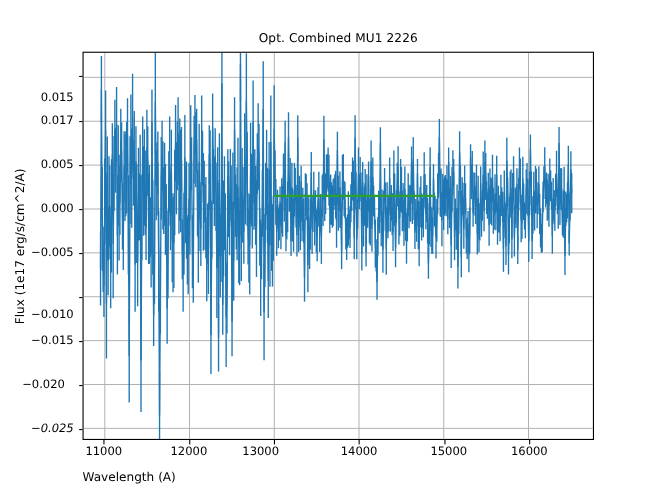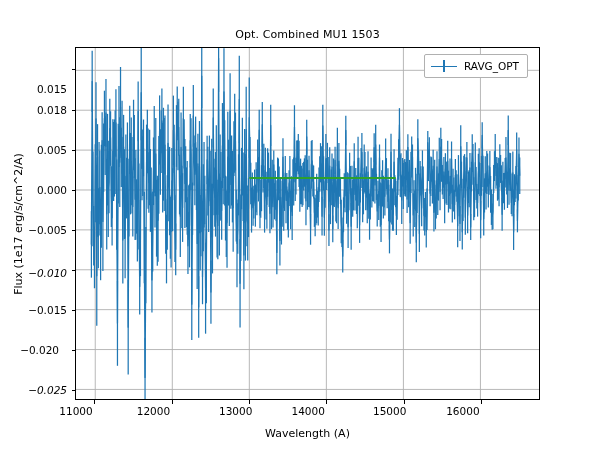--- a/index.html
+++ b/index.html
@@ -27,30 +27,30 @@
     position:absolute;left:0;top:0;width:100%;height:100%;
   }
 
   
   .ytick-label{
     position:absolute;right:0;text-align:right;width:62px;
     font-size:10.5px;color:#000000;transform:translateY(-50%);
   }
   .ytick-mark{position:absolute;left:-3.5px;width:3.5px;height:1px;background:#000;}
   .xtick-label{
-    position:absolute;top:5px;text-align:left;width:70px;
+    position:absolute;top:5px;text-align:center;width:70px;
     font-size:10.5px;color:#000000;transform:translateX(-50%);
   }
   .xtick-mark{position:absolute;top:0;width:1px;height:3.5px;background:#000;}
   #ytick-layer{position:absolute;left:75px;top:47px;width:0;height:353px;}
   #xtick-layer{position:absolute;left:75px;top:400px;width:465px;height:30px;}
 
   
   #xlabel{
-    position:absolute;left:75px;top:427px;width:465px;text-align:center;
+    position:absolute;left:75px;top:427px;width:465px;
     font-size:11px;color:#000000;
   }
   #ylabel{
     position:absolute;left:0px;top:224px;font-size:11px;color:#000000;
     transform:translate(-50%,-50%) rotate(-90deg);transform-origin:center center;
     white-space:nowrap;margin-left:18px;
   }
 
   
   #legend{
@@ -62,21 +62,21 @@
   #legend-swatch{position:relative;width:26px;height:12px;}
   #legend-swatch .lh{position:absolute;left:0;top:5.5px;width:26px;height:1.6px;background:#1f77b4;}
   #legend-swatch .lv{position:absolute;left:12.2px;top:0px;width:1.6px;height:12px;background:#1f77b4;}
   #legend-label{font-size:10.5px;color:#000000;white-space:nowrap;}
 </style>
 </head>
 <body>
 
 <div id="figure">
 
-  <div id="plot-title">Opt. Combined MU1 1503</div>
+  <div id="plot-title">Opt. Combined MU1 2226</div>
 
   <div id="plot-area">
     <svg id="grid-layer" viewBox="0 0 465 353" preserveAspectRatio="none">
         <line x1="0" y1="22.46363636363634" x2="465" y2="22.46363636363634" stroke="#b0b0b0" stroke-width="0.9"></line>
         <line x1="0" y1="62.57727272727266" x2="465" y2="62.57727272727266" stroke="#b0b0b0" stroke-width="0.9"></line>
         <line x1="0" y1="102.69090909090906" x2="465" y2="102.69090909090906" stroke="#b0b0b0" stroke-width="0.9"></line>
         <line x1="0" y1="142.80454545454546" x2="465" y2="142.80454545454546" stroke="#b0b0b0" stroke-width="0.9"></line>
         <line x1="0" y1="182.9181818181818" x2="465" y2="182.9181818181818" stroke="#b0b0b0" stroke-width="0.9"></line>
         <line x1="0" y1="223.03181818181818" x2="465" y2="223.03181818181818" stroke="#b0b0b0" stroke-width="0.9"></line>
         <line x1="0" y1="263.1454545454545" x2="465" y2="263.1454545454545" stroke="#b0b0b0" stroke-width="0.9"></line>
@@ -655,56 +655,49 @@
         <path d="M15.47 197.51 L16.24 33.67 L17.01 151.73 L17.78 188.78 L18.55 213.20 L19.32 135.93 L20.09 71.23 L20.86 229.15 L21.63 109.50 L22.40 189.61 L23.17 141.65 L23.94 140.34 L24.71 192.64 L25.48 149.11 L26.25 93.14 L27.02 174.44 L27.79 110.37 L28.56 70.72 L29.33 98.29 L30.10 65.31 L30.87 166.80 L31.63 112.27 L32.40 141.61 L33.17 134.91 L33.94 80.99 L34.71 91.06 L35.48 149.40 L36.25 170.60 L37.02 104.06 L37.79 114.11 L38.56 110.60 L39.33 104.84 L40.10 75.42 L40.87 157.51 L41.64 276.87 L42.41 116.32 L43.18 78.96 L43.95 114.78 L44.72 59.37 L45.49 110.06 L46.26 89.87 L47.03 193.11 L47.80 99.54 L48.57 146.99 L49.33 191.11 L50.10 129.22 L50.87 140.87 L51.64 113.11 L52.41 280.80 L53.18 150.58 L53.95 85.87 L54.72 126.37 L55.49 113.99 L56.26 127.91 L57.03 159.42 L57.80 87.47 L58.57 99.03 L59.34 152.00 L60.11 147.66 L60.88 159.40 L61.65 183.74 L62.42 63.75 L63.19 159.42 L63.96 239.79 L64.73 191.05 L65.50 44.93 L66.27 120.99 L67.03 115.36 L67.80 100.46 L68.57 190.50 L69.34 331.34 L70.11 218.37 L70.88 114.85 L71.65 93.99 L72.42 121.28 L73.19 135.25 L73.96 120.15 L74.73 143.25 L75.50 147.01 L76.27 233.27 L77.04 184.49 L77.81 123.96 L78.58 101.91 L79.35 148.69 L80.12 106.52 L80.89 171.21 L81.66 173.66 L82.43 173.23 L83.20 127.63 L83.96 82.43 L84.73 114.67 L85.50 94.27 L86.27 73.23 L87.04 120.39 L87.81 106.84 L88.58 117.21 L89.35 97.57 L90.12 179.53 L90.89 202.24 L91.66 165.41 L92.43 96.01 L93.20 138.94 L93.97 143.90 L94.74 180.87 L95.51 184.62 L96.28 133.72 L97.05 152.68 L97.82 82.79 L98.59 101.40 L99.36 181.66 L100.13 202.51 L100.90 88.49 L101.66 65.79 L102.43 88.50 L103.20 79.70 L103.97 137.36 L104.74 169.13 L105.51 100.04 L106.28 149.77 L107.05 160.47 L107.82 70.97 L108.59 96.49 L109.36 136.30 L110.13 126.93 L110.90 150.10 L111.67 150.69 L112.44 198.98 L113.21 165.41 L113.98 178.62 L114.75 93.26 L115.52 106.84 L116.29 257.69 L117.06 161.60 L117.83 68.22 L118.60 113.11 L119.36 127.05 L120.13 94.86 L120.90 131.62 L121.67 196.50 L122.44 116.56 L123.21 260.50 L123.98 119.06 L124.75 185.75 L125.52 184.52 L126.29 28.20 L127.06 230.20 L127.83 160.65 L128.60 137.54 L129.37 152.91 L130.14 241.54 L130.91 224.33 L131.68 112.59 L132.45 133.77 L133.22 158.75 L133.99 113.48 L134.76 128.76 L135.53 245.50 L136.29 136.87 L137.06 189.90 L137.83 70.39 L138.60 139.76 L139.37 150.00 L140.14 147.16 L140.91 122.70 L141.68 171.52 L142.45 178.61 L143.22 10.43 L143.99 167.41 L144.76 130.40 L145.53 138.59 L146.30 163.38 L147.07 98.19 L147.84 130.19 L148.61 44.04 L149.38 115.59 L150.15 161.03 L150.92 176.73 L151.69 175.15 L152.46 109.84 L153.23 125.33 L153.99 144.93 L154.76 63.43 L155.53 137.18 L156.30 123.26 L157.07 139.48 L157.84 160.64 L158.61 101.20 L159.38 85.79 L160.15 94.05 L160.92 168.55 L161.69 196.54 L162.46 181.51 L163.23 137.61 L164.00 51.74 L164.77 236.66 L165.54 180.78 L166.31 131.25 L167.08 109.33 L167.85 139.52 L168.62 208.07 L169.39 106.86 L170.16 175.78 L170.92 82.04 L171.69 173.15 L172.46 176.09 L173.23 160.54 L174.00 70.12 L174.77 110.24 L175.54 136.35 L176.31 163.16 L177.08 140.46 L177.85 160.53 L178.62 155.08 L179.39 136.53 L180.16 158.54 L180.93 139.93 L181.70 144.93 L182.47 111.65 L183.24 132.04 L184.01 82.50 L184.78 167.98 L185.55 151.48 L186.32 141.00 L187.09 77.08 L187.86 128.68 L188.62 118.54 L189.39 171.87 L190.16 123.01 L190.93 148.49 L191.70 157.46 L192.47 125.20 L193.24 120.28 L194.01 140.33 L194.78 166.26 L195.55 77.88 L196.32 162.21 L197.09 130.07 L197.86 159.54 L198.63 117.53 L199.40 154.14 L200.17 143.06 L200.94 153.30 L201.71 205.63 L202.48 129.67 L203.25 132.12 L204.02 132.73 L204.79 193.56 L205.56 150.29 L206.32 179.47 L207.09 156.81 L207.86 109.71 L208.63 160.53 L209.40 146.99 L210.17 125.86 L210.94 153.12 L211.71 139.71 L212.48 163.02 L213.25 167.78 L214.02 136.65 L214.79 133.75 L215.56 164.76 L216.33 143.67 L217.10 168.44 L217.87 131.06 L218.64 134.34 L219.41 79.51 L220.18 134.81 L220.95 128.88 L221.72 112.03 L222.49 108.47 L223.25 106.74 L224.02 116.56 L224.79 141.66 L225.56 134.16 L226.33 137.71 L227.10 140.58 L227.87 136.95 L228.64 128.93 L229.41 125.24 L230.18 129.66 L230.95 153.66 L231.72 89.29 L232.49 137.48 L233.26 144.35 L234.03 123.22 L234.80 144.80 L235.57 182.31 L236.34 117.51 L237.11 113.43 L237.88 133.33 L238.65 134.79 L239.42 165.08 L240.19 170.23 L240.95 162.97 L241.72 151.44 L242.49 157.03 L243.26 159.29 L244.03 137.60 L244.80 126.81 L245.57 115.29 L246.34 117.13 L247.11 169.09 L247.88 78.22 L248.65 126.10 L249.42 170.26 L250.19 147.32 L250.96 111.49 L251.73 126.71 L252.50 112.91 L253.27 122.62 L254.04 183.15 L254.81 118.71 L255.58 154.19 L256.35 140.12 L257.12 119.76 L257.89 181.92 L258.65 135.07 L259.42 145.17 L260.19 113.09 L260.96 153.84 L261.73 159.62 L262.50 99.62 L263.27 160.58 L264.04 113.84 L264.81 135.43 L265.58 143.71 L266.35 174.42 L267.12 185.28 L267.89 209.31 L268.66 167.74 L269.43 143.41 L270.20 148.59 L270.97 82.90 L271.74 154.99 L272.51 145.13 L273.28 179.82 L274.05 144.61 L274.82 119.09 L275.58 132.64 L276.35 179.34 L277.12 141.32 L277.89 151.06 L278.66 147.42 L279.43 114.34 L280.20 147.24 L280.97 137.13 L281.74 147.49 L282.51 163.17 L283.28 110.89 L284.05 134.52 L284.82 178.03 L285.59 140.63 L286.36 120.62 L287.13 104.88 L287.90 151.17 L288.67 150.21 L289.44 120.93 L290.21 125.41 L290.98 144.67 L291.75 134.74 L292.52 162.66 L293.28 124.77 L294.05 151.59 L294.82 169.59 L295.59 158.01 L296.36 129.77 L297.13 140.54 L297.90 137.94 L298.67 137.64 L299.44 100.26 L300.21 137.77 L300.98 97.33 L301.75 139.67 L302.52 163.98 L303.29 147.35 L304.06 158.38 L304.83 110.30 L305.60 157.51 L306.37 177.61 L307.14 136.52 L307.91 136.16 L308.68 150.05 L309.45 146.74 L310.21 149.13 L310.98 111.80 L311.75 126.30 L312.52 147.07 L313.29 137.79 L314.06 153.34 L314.83 192.46 L315.60 156.53 L316.37 104.76 L317.14 162.30 L317.91 162.46 L318.68 167.03 L319.45 114.89 L320.22 143.07 L320.99 145.61 L321.76 168.52 L322.53 153.21 L323.30 129.10 L324.07 112.07 L324.84 77.37 L325.61 128.51 L326.38 127.93 L327.15 152.75 L327.91 124.25 L328.68 138.81 L329.45 130.99 L330.22 129.36 L330.99 132.00 L331.76 116.41 L332.53 151.96 L333.30 99.86 L334.07 142.41 L334.84 128.68 L335.61 175.61 L336.38 125.13 L337.15 109.61 L337.92 109.46 L338.69 167.83 L339.46 147.50 L340.23 161.59 L341.00 142.10 L341.77 195.36 L342.54 146.11 L343.31 91.26 L344.08 115.27 L344.85 186.61 L345.61 126.49 L346.38 133.62 L347.15 160.83 L347.92 122.17 L348.69 133.23 L349.46 168.14 L350.23 169.59 L351.00 156.79 L351.77 184.15 L352.54 162.20 L353.31 95.25 L354.08 119.41 L354.85 102.37 L355.62 146.03 L356.39 128.96 L357.16 122.10 L357.93 140.59 L358.70 118.86 L359.47 165.21 L360.24 133.41 L361.01 170.15 L361.78 154.55 L362.54 119.43 L363.31 152.03 L364.08 139.77 L364.85 111.97 L365.62 144.35 L366.39 99.74 L367.16 113.02 L367.93 132.57 L368.70 139.84 L369.47 124.70 L370.24 157.14 L371.01 121.63 L371.78 135.31 L372.55 136.41 L373.32 113.71 L374.09 144.42 L374.86 148.18 L375.63 129.08 L376.40 145.52 L377.17 111.85 L377.94 156.54 L378.71 142.83 L379.48 147.32 L380.24 157.60 L381.01 128.09 L381.78 136.13 L382.55 140.81 L383.32 178.82 L384.09 127.73 L384.86 153.24 L385.63 176.42 L386.40 99.10 L387.17 127.61 L387.94 184.91 L388.71 152.79 L389.48 129.55 L390.25 123.96 L391.02 170.28 L391.79 121.92 L392.56 110.58 L393.33 168.08 L394.10 140.04 L394.87 141.40 L395.64 120.56 L396.41 180.05 L397.18 129.35 L397.94 105.62 L398.71 117.12 L399.48 151.61 L400.25 155.70 L401.02 115.29 L401.79 136.25 L402.56 149.19 L403.33 155.73 L404.10 126.75 L404.87 115.14 L405.64 132.26 L406.41 172.62 L407.18 128.61 L407.95 87.86 L408.72 124.11 L409.49 171.81 L410.26 148.23 L411.03 126.43 L411.80 145.37 L412.57 125.19 L413.34 122.81 L414.11 146.54 L414.87 132.95 L415.64 120.13 L416.41 147.20 L417.18 160.11 L417.95 169.52 L418.72 164.64 L419.49 131.82 L420.26 118.78 L421.03 103.57 L421.80 128.10 L422.57 123.97 L423.34 134.67 L424.11 131.39 L424.88 139.62 L425.65 111.35 L426.42 121.63 L427.19 129.99 L427.96 167.24 L428.73 133.77 L429.50 140.87 L430.27 144.11 L431.04 125.49 L431.81 110.46 L432.57 135.79 L433.34 142.70 L434.11 82.76 L434.88 142.97 L435.65 121.47 L436.42 124.73 L437.19 155.35 L437.96 147.65 L438.73 125.57 L439.50 185.05 L440.27 142.46 L441.04 141.91 L441.81 135.06 L442.58 102.41 L443.35 173.83 L444.12 140.51 L444.89 106.82 L445.66 128.43 " fill="none" stroke="#1f77b4" stroke-width="1.25" stroke-linejoin="round"></path>
       </svg>
     <svg id="overlay-layer" viewBox="0 0 465 353" preserveAspectRatio="none">
         <line x1="174.0848585690516" y1="130.77045454545453" x2="321.08985024958406" y2="130.77045454545453" stroke="#2ca02c" stroke-width="2.2"></line>
       </svg>
   </div>
 
   <div id="ytick-layer">
       <div class="ytick-label" style="top: 22.4636px; right: 8px; margin-top: 20px;">0.015</div>
       <div class="ytick-mark" style="top: 22.4636px;"></div>
-      <div class="ytick-label" style="top: 62.5773px; right: 8px;">0.018</div>
+      <div class="ytick-label" style="top: 62.5773px; right: 8px;">0.017</div>
       <div class="ytick-mark" style="top: 62.5773px;"></div>
       <div class="ytick-label" style="top: 102.691px; right: 8px;">0.005</div>
       <div class="ytick-mark" style="top: 102.691px;"></div>
       <div class="ytick-label" style="top: 142.805px; right: 8px;">0.000</div>
       <div class="ytick-mark" style="top: 142.805px;"></div>
       <div class="ytick-label" style="top: 182.918px; right: 8px;">−0.005</div>
       <div class="ytick-mark" style="top: 182.918px;"></div>
-      <div class="ytick-label" style="top: 226px; right: 8px; font-style: italic;">−0.010</div>
+      <div class="ytick-label" style="top: 239px; right: 8px;">−0.010</div>
       <div class="ytick-mark" style="top: 223.032px;"></div>
       <div class="ytick-label" style="top: 263.145px; right: 8px;">−0.015</div>
       <div class="ytick-mark" style="top: 263.145px;"></div>
       <div class="ytick-label" style="top: 303.259px; right: 16px;">−0.020</div>
       <div class="ytick-mark" style="top: 303.259px;"></div>
       <div class="ytick-label" style="top: 343.373px; right: 8px; font-style: italic;">−0.025</div>
       <div class="ytick-mark" style="top: 343.373px;"></div>
     </div>
   <div id="xtick-layer">
       <div class="xtick-label" style="left: 19.3428px;">11000</div>
       <div class="xtick-mark" style="left: 19.3428px;"></div>
       <div class="xtick-label" style="left: 96.7138px;">12000</div>
       <div class="xtick-mark" style="left: 96.7138px;"></div>
-      <div class="xtick-label" style="left: 179px;">13000</div>
+      <div class="xtick-label" style="left: 162px;">13000</div>
       <div class="xtick-mark" style="left: 174.085px;"></div>
       <div class="xtick-label" style="left: 251.456px;">14000</div>
       <div class="xtick-mark" style="left: 251.456px;"></div>
       <div class="xtick-label" style="left: 333px;">15000</div>
       <div class="xtick-mark" style="left: 328.827px;"></div>
       <div class="xtick-label" style="left: 406.198px;">16000</div>
       <div class="xtick-mark" style="left: 406.198px;"></div>
     </div>
 
   <div id="xlabel">Wavelength (A)</div>
   <div id="ylabel">Flux (1e17 erg/s/cm^2/A)</div>
 
-  <div id="legend">
-    <span id="legend-swatch">
-      <span class="lh"></span>
-        <span class="lv"></span>
-    </span>
-    <span id="legend-label">RAVG_OPT</span>
-  </div>
 
 </div>
 
 </body></html>

